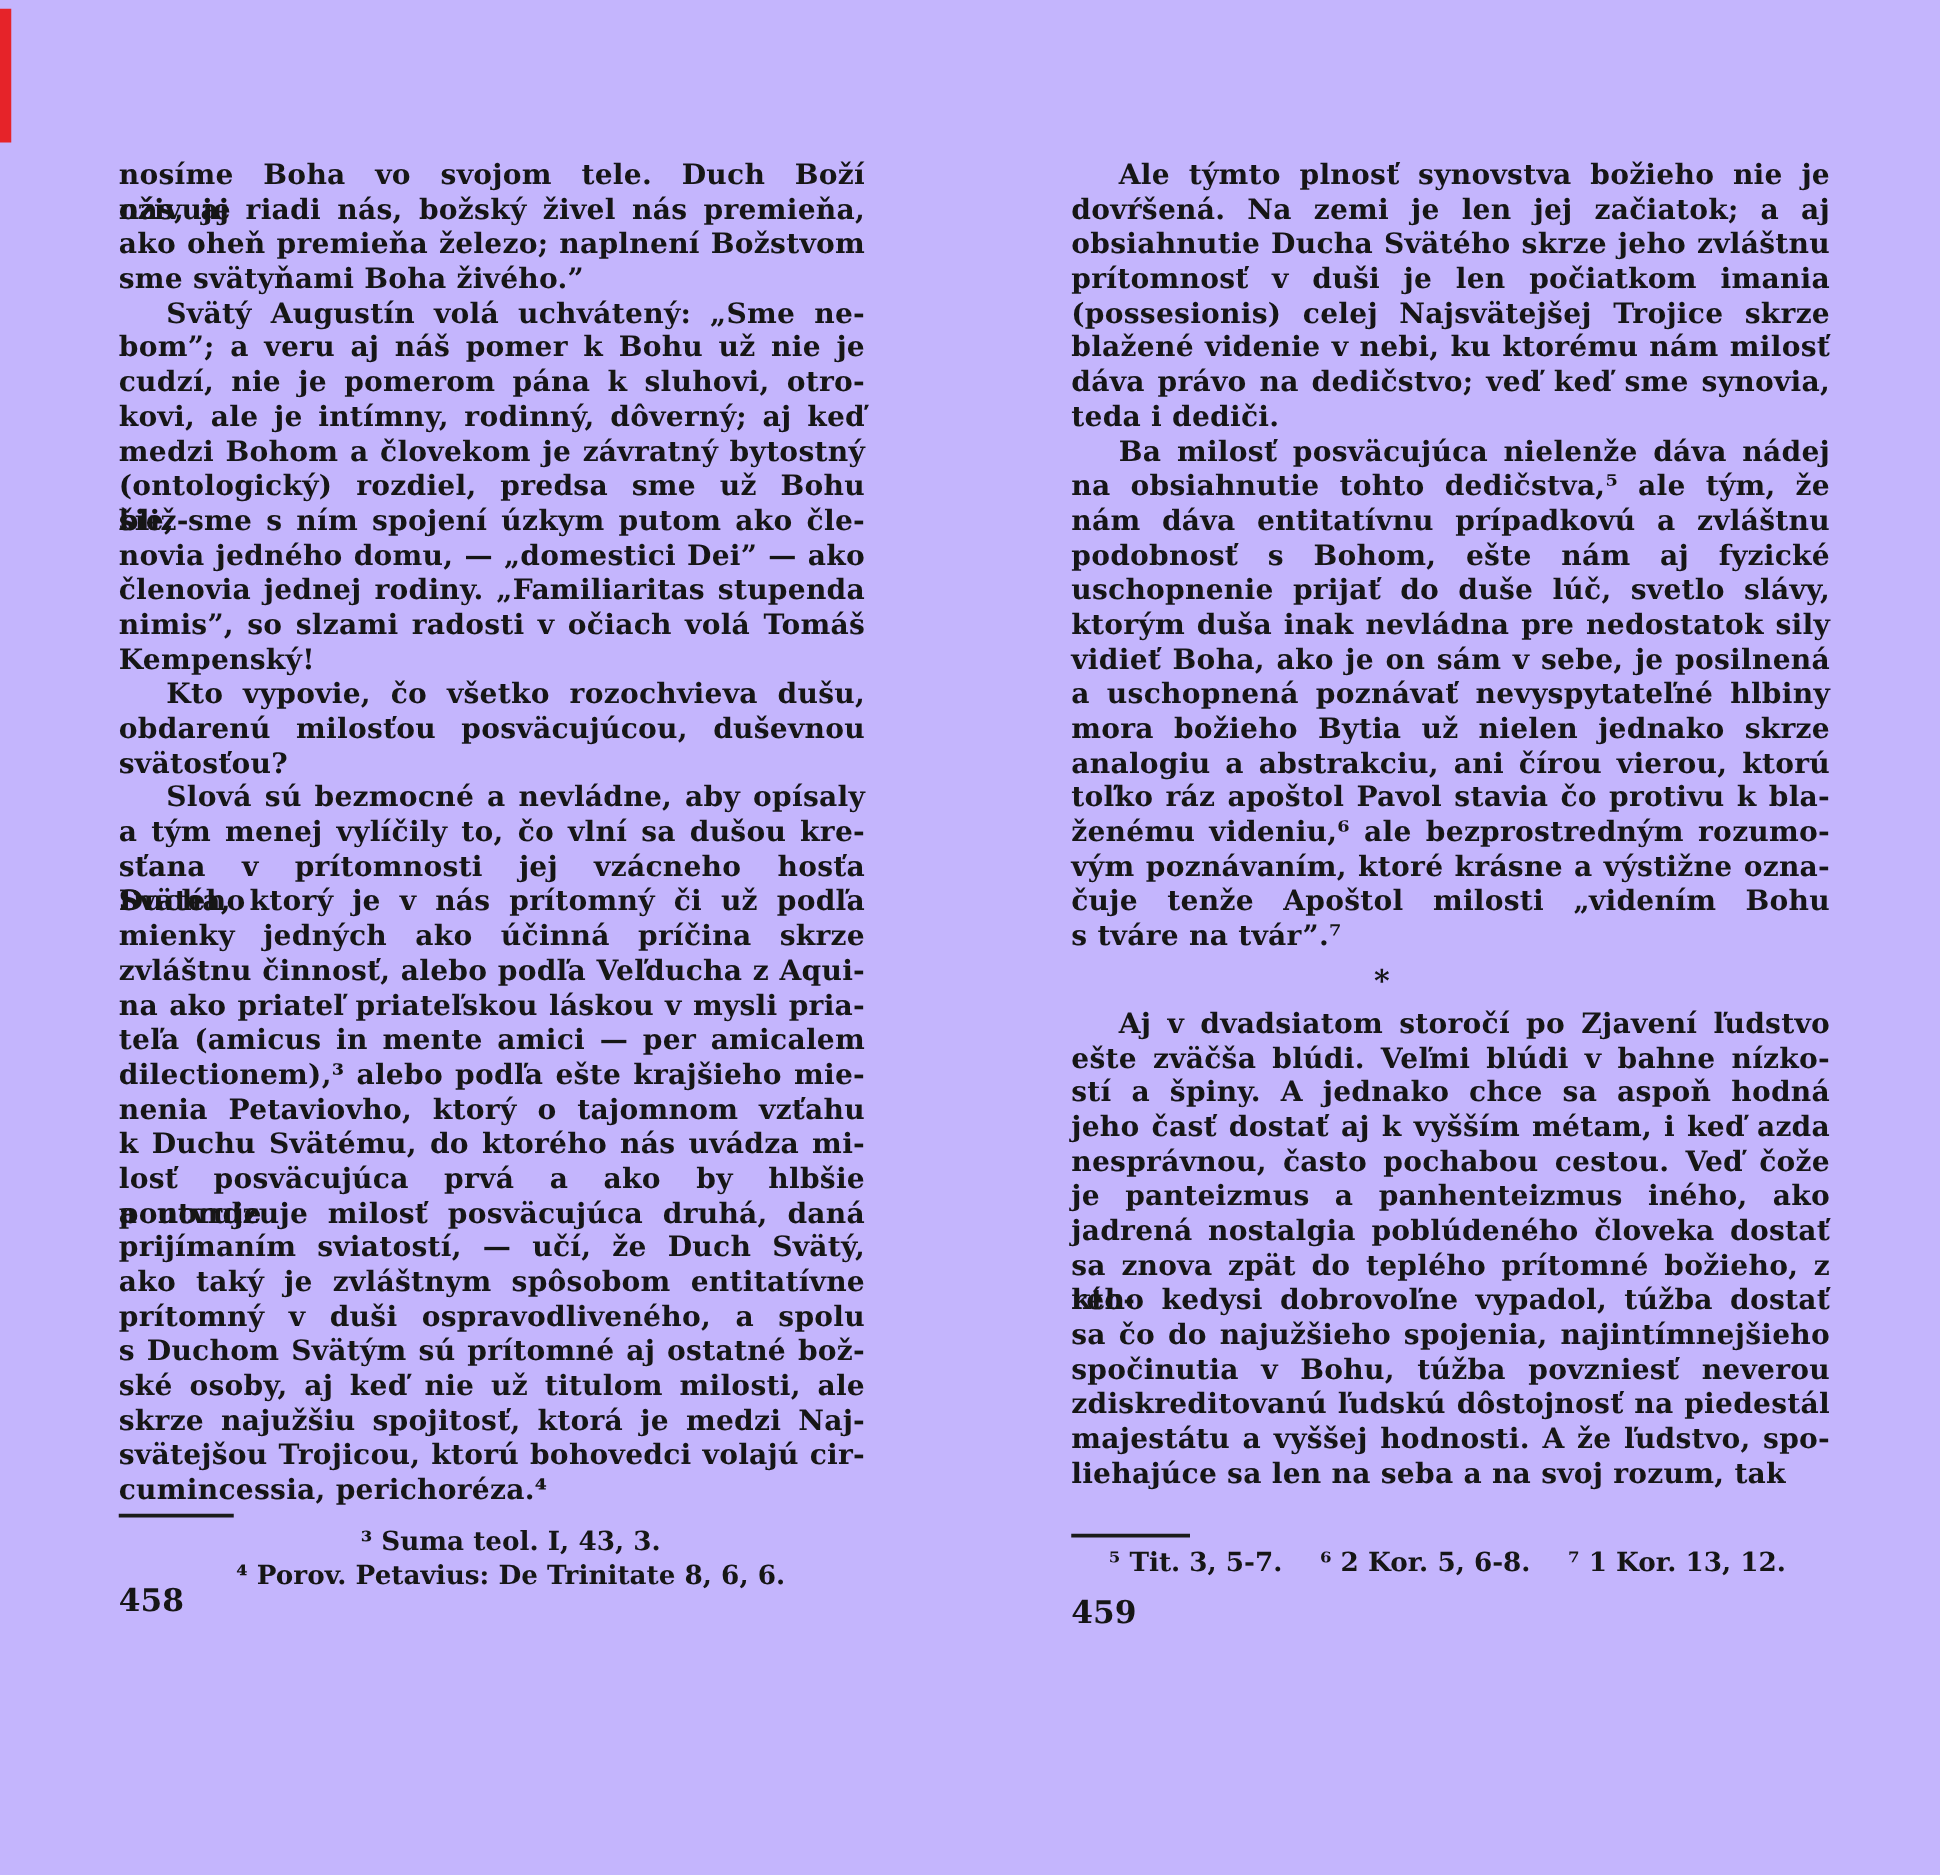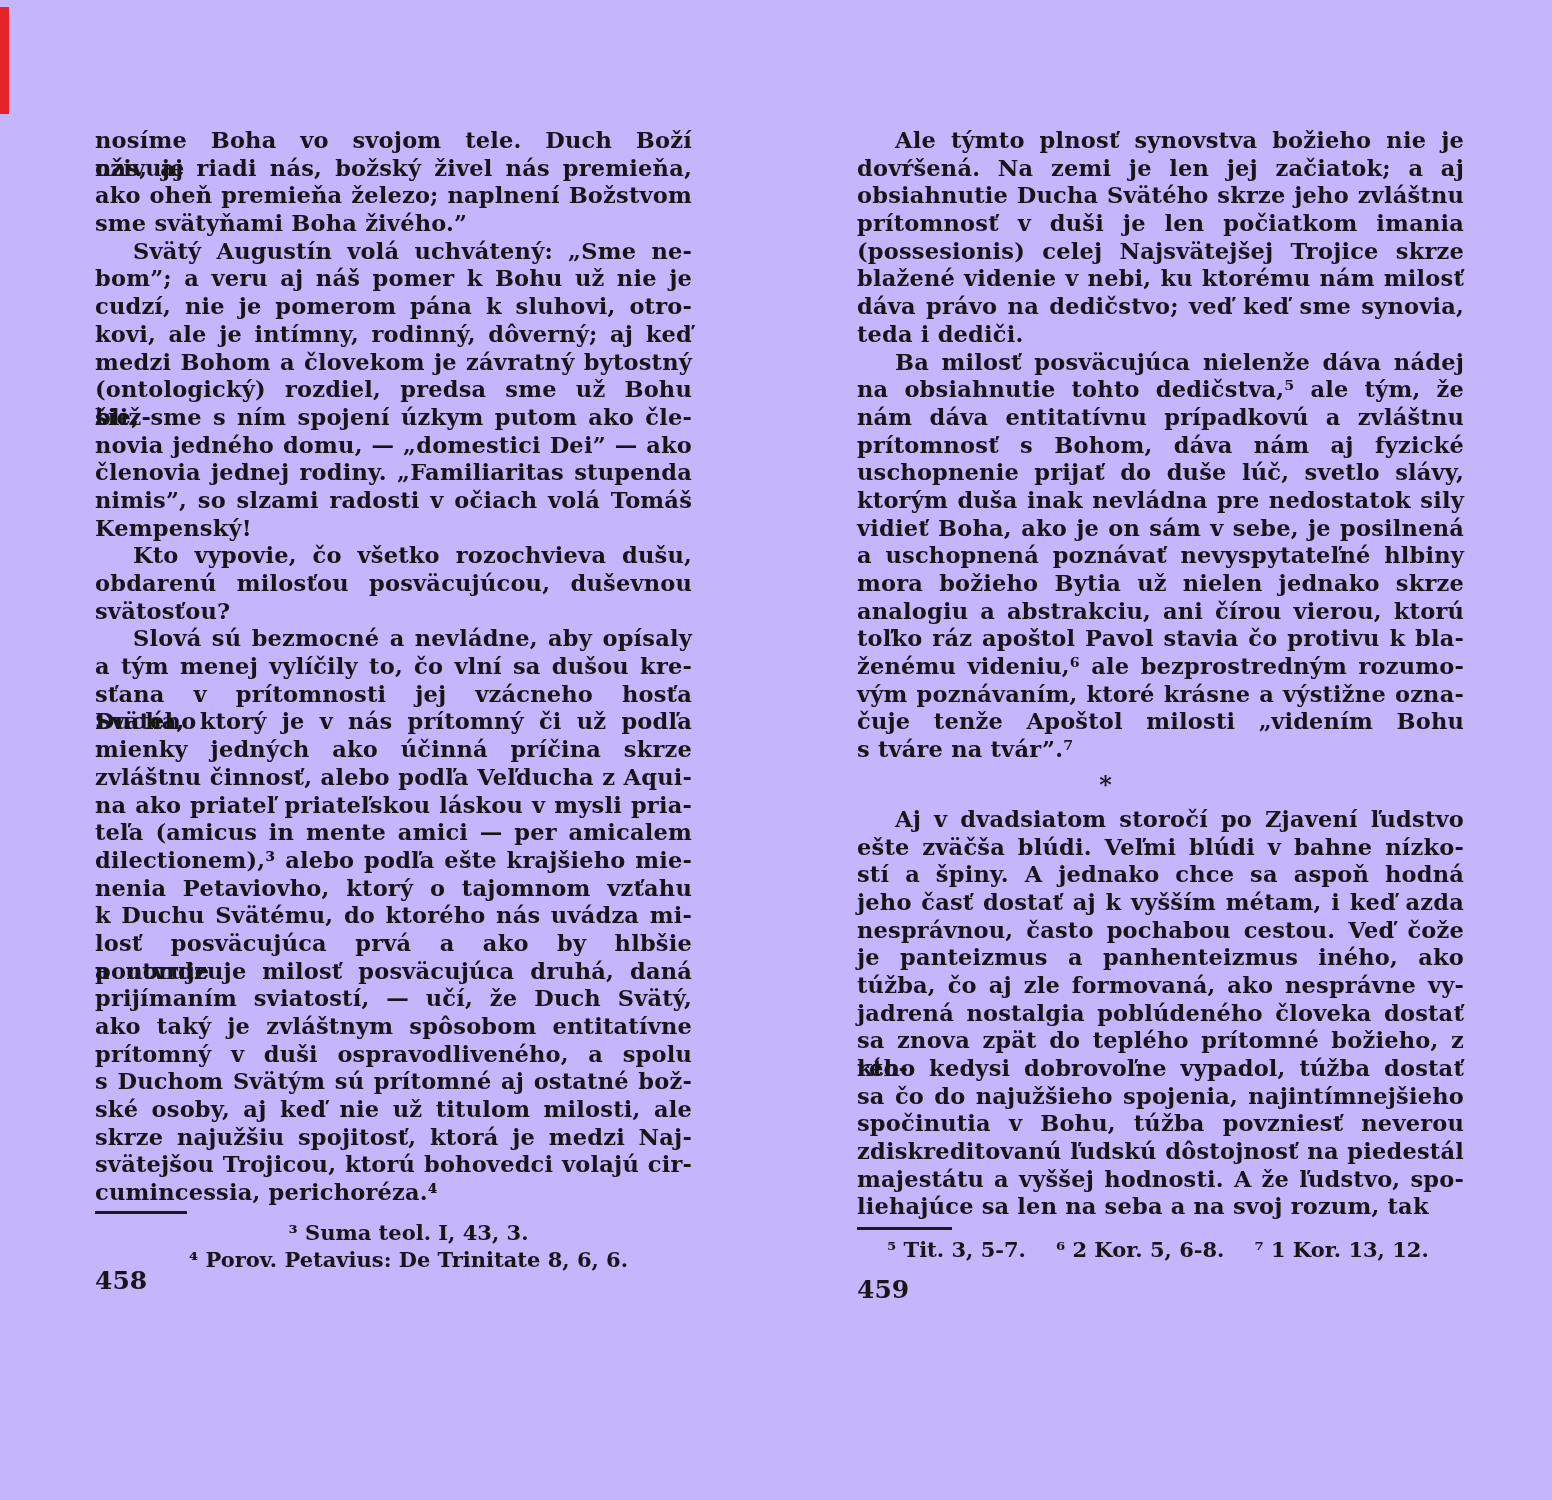--- a/index.html
+++ b/index.html
@@ -109,42 +109,41 @@
           <div class="line">prítomnosť v duši je len počiatkom imania</div>
           <div class="line">(possesionis) celej Najsvätejšej Trojice skrze</div>
           <div class="line">blažené videnie v nebi, ku ktorému nám milosť</div>
           <div class="line">dáva právo na dedičstvo; veď keď sme synovia,</div>
           <div class="line last">teda i dediči.</div>
         </div>
         <div class="para">
           <div class="line first">Ba milosť posväcujúca nielenže dáva nádej</div>
           <div class="line">na obsiahnutie tohto dedičstva,⁵ ale tým, že</div>
           <div class="line">nám dáva entitatívnu prípadkovú a zvláštnu</div>
-          <div class="line">prítomnosť s Bohom, dáva nám aj fyzické</div>
+          <div class="line">podobnosť s Bohom, ešte nám aj fyzické</div>
           <div class="line">uschopnenie prijať do duše lúč, svetlo slávy,</div>
           <div class="line">ktorým duša inak nevládna pre nedostatok sily</div>
           <div class="line">vidieť Boha, ako je on sám v sebe, je posilnená</div>
           <div class="line">a uschopnená poznávať nevyspytateľné hlbiny</div>
           <div class="line">mora božieho Bytia už nielen jednako skrze</div>
           <div class="line">analogiu a abstrakciu, ani čírou vierou, ktorú</div>
           <div class="line">toľko ráz apoštol Pavol stavia čo protivu k bla-</div>
           <div class="line">ženému videniu,⁶ ale bezprostredným rozumo-</div>
           <div class="line">vým poznávaním, ktoré krásne a výstižne ozna-</div>
           <div class="line">čuje tenže Apoštol milosti „videním Bohu</div>
           <div class="line last">s tváre na tvár”.⁷</div>
         </div>
         <div class="sep">*</div>
         <div class="para">
           <div class="line first">Aj v dvadsiatom storočí po Zjavení ľudstvo</div>
           <div class="line">ešte zväčša blúdi. Veľmi blúdi v bahne nízko-</div>
           <div class="line">stí a špiny. A jednako chce sa aspoň hodná</div>
           <div class="line">jeho časť dostať aj k vyšším métam, i keď azda</div>
           <div class="line">nesprávnou, často pochabou cestou. Veď čože</div>
           <div class="line">je panteizmus a panhenteizmus iného, ako</div>
-          <div class="line">túžba, čo aj zle formovaná, ako nesprávne vy-</div>
           <div class="line">jadrená nostalgia poblúdeného človeka dostať</div>
           <div class="line">sa znova zpät do teplého prítomné božieho, z kto-</div>
           <div class="line">rého kedysi dobrovoľne vypadol, túžba dostať</div>
           <div class="line">sa čo do najužšieho spojenia, najintímnejšieho</div>
           <div class="line">spočinutia v Bohu, túžba povzniesť neverou</div>
           <div class="line">zdiskreditovanú ľudskú dôstojnosť na piedestál</div>
           <div class="line">majestátu a vyššej hodnosti. A že ľudstvo, spo-</div>
           <div class="line last">liehajúce sa len na seba a na svoj rozum, tak</div>
         </div>
       </div>

